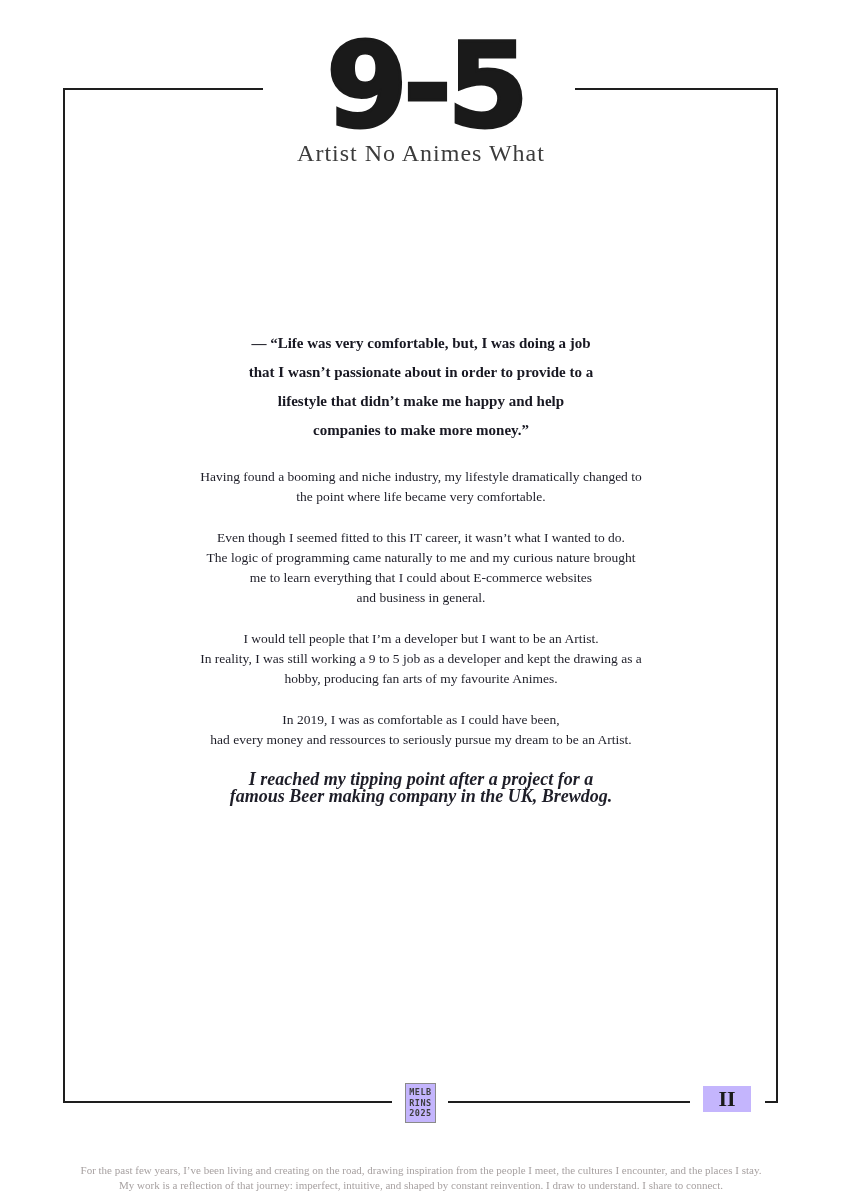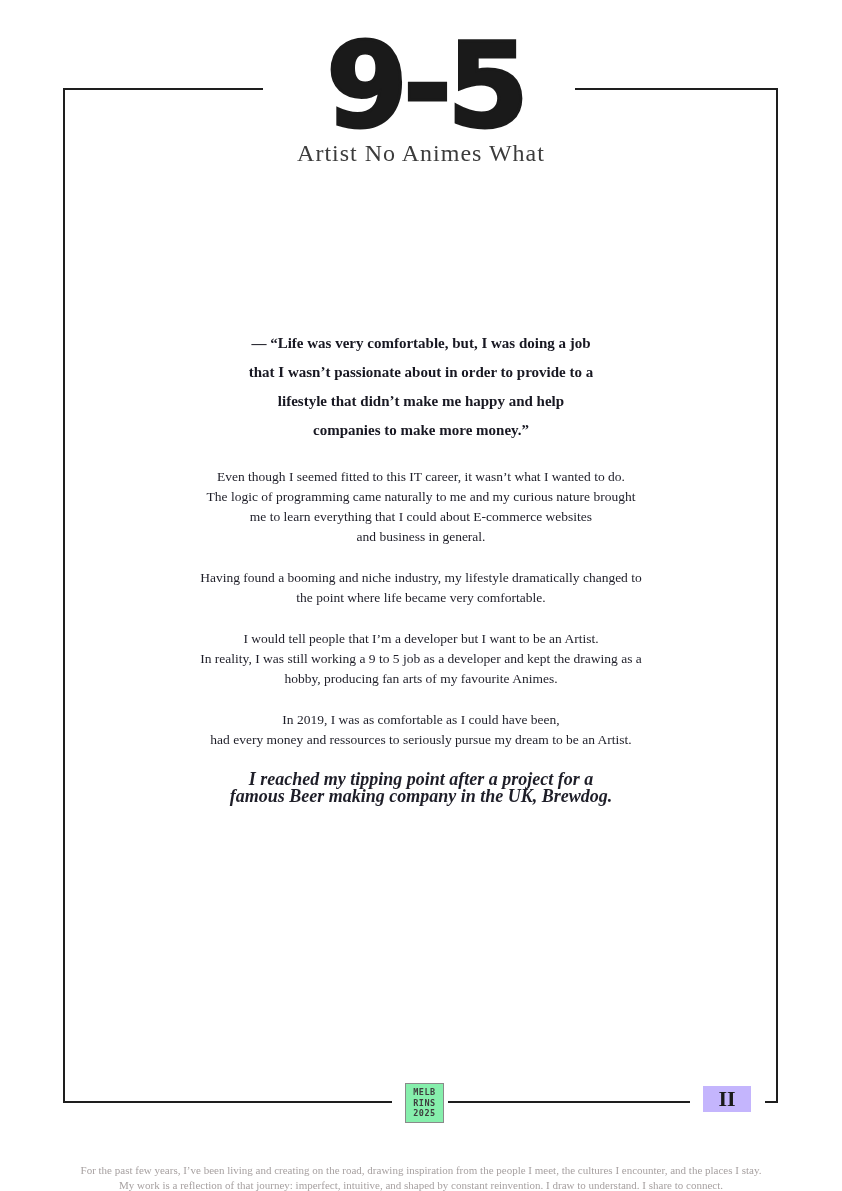--- a/index.html
+++ b/index.html
@@ -61,24 +61,24 @@
     white-space: pre-line;
   }
   .body-copy p.emphasis {
     font-size: 18px;
     line-height: 17px;
     font-weight: bold;
     font-style: italic;
   }
   .logo-box {
     position: absolute; left: 405px; top: 1083px;
-    width: 39px; height: 40px;
+    width: 31px; height: 40px;
     box-sizing: border-box;
     border: 1px solid #8a8a8a;
-    background: #86efac;
+    background: #c4b5fd;
     display: flex; align-items: center; justify-content: center;
     text-align: center;
     font-family: "DejaVu Sans Mono", monospace;
     font-size: 8.5px;
     font-weight: bold;
     line-height: 10.5px;
     letter-spacing: 0.5px;
     color: #3e3e3e;
     white-space: pre-line;
   }
@@ -115,26 +115,26 @@
 
   <div class="title">9-5</div>
   <div class="subtitle">Artist No Animes What</div>
 
   <div class="quote">— “Life was very comfortable, but, I was doing a job
 that I wasn’t passionate about in order to provide to a
 lifestyle that didn’t make me happy and help
 companies to make more money.”</div>
 
   <div class="body-copy">
+    <p>Having found a booming and niche industry, my lifestyle dramatically changed to
+the point where life became very comfortable.</p>
     <p>Even though I seemed fitted to this IT career, it wasn’t what I wanted to do.
 The logic of programming came naturally to me and my curious nature brought
 me to learn everything that I could about E-commerce websites
 and business in general.</p>
-    <p>Having found a booming and niche industry, my lifestyle dramatically changed to
-the point where life became very comfortable.</p>
     <p>I would tell people that I’m a developer but I want to be an Artist.
 In reality, I was still working a 9 to 5 job as a developer and kept the drawing as a
 hobby, producing fan arts of my favourite Animes.</p>
     <p>In 2019, I was as comfortable as I could have been,
 had every money and ressources to seriously pursue my dream to be an Artist.</p>
     <p class="emphasis">I reached my tipping point after a project for a
 famous Beer making company in the UK, Brewdog.</p>
   </div>
 
   <div class="logo-box">

